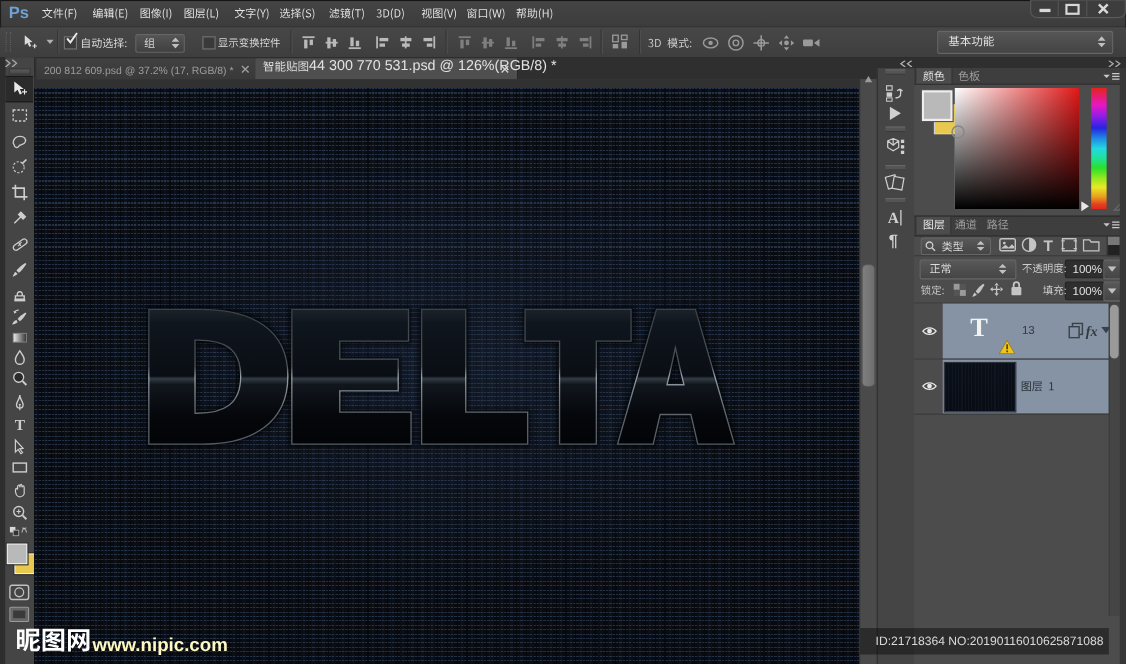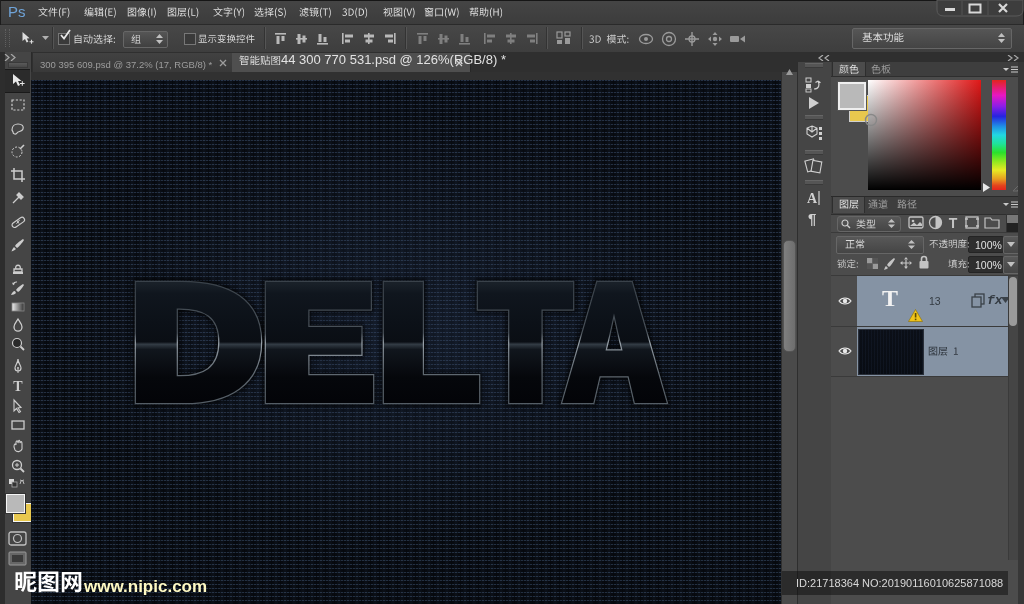--- a/index.html
+++ b/index.html
@@ -10,21 +10,21 @@
       <linearGradient id="tg" x1="0" y1="0" x2="1" y2="0">
         <stop offset="0" stop-color="#eee"></stop>
         <stop offset="1" stop-color="#333"></stop>
       </linearGradient>
     </defs>
   </svg>
 <div class="ab" style="left:0px;top:0px;width:1024px;height:24px;background:linear-gradient(#454545,#3c3c3c);border-bottom:1px solid #2a2a2a"></div>
 <div class="ab" style="left:0px;top:0px;width:1024px;height:1px;background:#161616"></div>
 <div class="ab" style="left:0px;top:0px;width:1px;height:604px;background:#1d1d1d"></div>
 <div class="ab" style="left:1023px;top:0px;width:1px;height:604px;background:#1d1d1d"></div>
-<div class="ab" style="left:8px;top:3px;font-size:15px;color:#6fa3d7;font-weight:normal;letter-spacing:0;white-space:nowrap"><span style="font-weight:normal">Ps</span></div>
+<div class="ab" style="left:8px;top:3px;font-size:15px;color:#6fa3d7;font-weight:normal;letter-spacing:0;white-space:nowrap"><span style="font-weight:bold">Ps</span></div>
 <svg class="ab" style="left:38px;top:7px" width="34" height="13" viewBox="0 0 34 13">
     <path d="M4.2 0.6C4.5 1.1 4.9 1.7 5 2.1L5.8 1.9C5.7 1.5 5.3 0.8 5 0.3ZM0.5 2.2V2.9H2.1C2.6 4.4 3.4 5.7 4.5 6.8C3.4 7.7 2 8.4 0.4 8.9C0.5 9.1 0.8 9.4 0.8 9.6C2.5 9 3.9 8.3 5 7.3C6.2 8.3 7.5 9.1 9.2 9.5C9.3 9.3 9.5 9 9.7 8.8C8.1 8.4 6.7 7.7 5.6 6.8C6.6 5.8 7.4 4.5 8 2.9H9.5V2.2ZM5 6.3C4.1 5.3 3.4 4.2 2.8 2.9H7.1C6.6 4.3 5.9 5.4 5 6.3Z M13.2 5.4V6.1H16V9.6H16.8V6.1H19.5V5.4H16.8V3.2H19.1V2.5H16.8V0.5H16V2.5H14.7C14.8 2 14.9 1.5 15 1.1L14.3 0.9C14.1 2.2 13.7 3.5 13.1 4.3C13.3 4.4 13.6 4.6 13.7 4.7C14 4.3 14.2 3.8 14.5 3.2H16V5.4ZM12.7 0.4C12.1 2 11.3 3.5 10.3 4.4C10.4 4.6 10.7 5 10.8 5.2C11.1 4.8 11.4 4.4 11.7 4V9.6H12.4V2.8C12.8 2.1 13.1 1.4 13.4 0.7Z M22.4 10.8 22.9 10.5C22.1 9.1 21.7 7.4 21.7 5.7C21.7 4 22.1 2.3 22.9 0.9L22.4 0.6C21.5 2.1 20.9 3.7 20.9 5.7C20.9 7.7 21.5 9.3 22.4 10.8Z M24.4 8.8H25.3V5.5H28.1V4.7H25.3V2.3H28.6V1.5H24.4Z M29.9 10.8C30.8 9.3 31.4 7.7 31.4 5.7C31.4 3.7 30.8 2.1 29.9 0.6L29.3 0.9C30.2 2.3 30.6 4 30.6 5.7C30.6 7.4 30.2 9.1 29.3 10.5Z" fill="#e6e6e6"></path>
   </svg>
 <svg class="ab" style="left:84px;top:7px" width="35" height="13" viewBox="0 0 35 13">
     <path d="M0.4 8.3 0.6 9C1.4 8.6 2.5 8.2 3.5 7.8L3.3 7.2C2.2 7.6 1.1 8 0.4 8.3ZM0.6 4.6C0.8 4.5 1 4.5 2 4.3C1.7 4.9 1.3 5.5 1.2 5.6C0.9 6 0.7 6.3 0.5 6.3C0.5 6.5 0.6 6.8 0.7 7C0.9 6.9 1.2 6.8 3.4 6.2C3.4 6.1 3.3 5.8 3.3 5.6L1.7 6C2.4 5.1 3.1 3.9 3.6 2.8L3 2.5C2.9 2.9 2.6 3.3 2.5 3.6L1.3 3.8C1.9 2.9 2.5 1.7 2.9 0.7L2.1 0.4C1.8 1.6 1.1 2.9 0.9 3.3C0.7 3.6 0.6 3.8 0.4 3.9C0.5 4.1 0.6 4.4 0.6 4.6ZM6.2 5.3V6.8H5.4V5.3ZM6.8 5.3H7.5V6.8H6.8ZM4.8 4.7V9.5H5.4V7.4H6.2V9.3H6.8V7.4H7.5V9.3H8V7.4H8.7V8.9C8.7 8.9 8.7 9 8.6 9C8.5 9 8.4 9 8.1 9C8.2 9.1 8.3 9.4 8.3 9.5C8.7 9.5 8.9 9.5 9.1 9.4C9.3 9.3 9.3 9.2 9.3 8.9V4.7L8.7 4.7ZM8 5.3H8.7V6.8H8ZM6 0.5C6.2 0.8 6.4 1.2 6.5 1.5H4.1V3.7C4.1 5.2 4 7.4 3.1 9C3.3 9.1 3.6 9.3 3.7 9.4C4.7 7.8 4.8 5.5 4.8 3.8H9.2V1.5H7.3C7.2 1.2 7 0.7 6.8 0.3ZM4.8 2.1H8.5V3.2H4.8Z M15.5 1.3H18.2V2.3H15.5ZM14.8 0.7V2.9H18.9V0.7ZM10.8 5.5C10.9 5.4 11.2 5.3 11.5 5.3H12.4V6.8L10.4 7.1L10.6 7.9L12.4 7.5V9.6H13.1V7.3L14.3 7.1L14.2 6.5L13.1 6.7V5.3H14.1V4.7H13.1V3.1H12.4V4.7H11.5C11.8 4 12 3.2 12.3 2.3H14.1V1.6H12.5C12.6 1.2 12.6 0.9 12.7 0.6L12 0.4C11.9 0.8 11.8 1.2 11.7 1.6H10.5V2.3H11.6C11.4 3.1 11.2 3.8 11.1 4C10.9 4.5 10.8 4.8 10.6 4.8C10.7 5 10.8 5.3 10.8 5.5ZM18.1 4.1V4.9H15.6V4.1ZM14 8 14.1 8.7 18.1 8.4V9.6H18.9V8.3L19.6 8.3L19.6 7.7L18.9 7.7V4.1H19.5V3.5H14.2V4.1H14.9V8ZM18.1 5.5V6.4H15.6V5.5ZM18.1 7V7.8L15.6 7.9V7Z M22.4 10.8 22.9 10.5C22.1 9.1 21.7 7.4 21.7 5.7C21.7 4 22.1 2.3 22.9 0.9L22.4 0.6C21.5 2.1 20.9 3.7 20.9 5.7C20.9 7.7 21.5 9.3 22.4 10.8Z M24.4 8.8H28.7V8H25.3V5.3H28.1V4.6H25.3V2.3H28.6V1.5H24.4Z M30.3 10.8C31.2 9.3 31.7 7.7 31.7 5.7C31.7 3.7 31.2 2.1 30.3 0.6L29.7 0.9C30.6 2.3 31 4 31 5.7C31 7.4 30.6 9.1 29.7 10.5Z" fill="#e6e6e6"></path>
   </svg>
 <svg class="ab" style="left:127px;top:7px" width="32" height="13" viewBox="0 0 32 13">
     <path d="M3.8 6C4.5 6.2 5.6 6.5 6.1 6.8L6.4 6.3C5.9 6 4.9 5.7 4.1 5.6ZM2.8 7.3C4.1 7.5 5.9 7.9 6.8 8.2L7.2 7.6C6.2 7.3 4.5 6.9 3.1 6.8ZM0.8 0.8V9.6H1.6V9.2H8.4V9.6H9.2V0.8ZM1.6 8.5V1.5H8.4V8.5ZM4.1 1.7C3.6 2.5 2.8 3.3 1.9 3.8C2.1 3.9 2.3 4.2 2.5 4.3C2.8 4.1 3.1 3.8 3.4 3.6C3.7 3.9 4 4.2 4.4 4.5C3.6 4.9 2.6 5.2 1.7 5.3C1.9 5.5 2 5.8 2.1 6C3.1 5.7 4.1 5.4 5.1 4.8C5.9 5.3 6.9 5.6 7.8 5.8C7.9 5.7 8.1 5.4 8.2 5.3C7.4 5.1 6.5 4.8 5.7 4.5C6.4 4 7.1 3.4 7.5 2.7L7.1 2.5L7 2.5H4.4C4.5 2.3 4.7 2.1 4.8 1.9ZM3.8 3.2 3.9 3.1H6.4C6.1 3.5 5.6 3.8 5.1 4.2C4.5 3.9 4.1 3.5 3.8 3.2Z M14.9 1.7H16.7C16.5 2 16.3 2.3 16.1 2.5H14.2C14.4 2.2 14.7 2 14.9 1.7ZM14.9 0.4C14.4 1.3 13.7 2.3 12.6 3.1C12.7 3.2 12.9 3.4 13.1 3.6C13.2 3.4 13.4 3.3 13.6 3.1V4.7H15.1C14.7 5.1 13.9 5.5 12.9 5.8C13 6 13.2 6.2 13.3 6.3C14.2 6 14.9 5.7 15.3 5.3C15.5 5.5 15.6 5.6 15.8 5.8C15.1 6.4 13.8 7 12.9 7.3C13 7.4 13.2 7.6 13.3 7.8C14.2 7.5 15.3 6.8 16 6.2C16.1 6.4 16.2 6.6 16.3 6.8C15.5 7.6 14 8.3 12.8 8.7C12.9 8.8 13.1 9.1 13.2 9.2C14.3 8.9 15.6 8.2 16.4 7.4C16.5 8 16.4 8.6 16.2 8.8C16 8.9 15.9 9 15.7 9C15.5 9 15.3 9 15 8.9C15.1 9.1 15.2 9.4 15.2 9.6C15.4 9.6 15.7 9.6 15.8 9.6C16.2 9.6 16.4 9.5 16.7 9.2C17.1 8.8 17.3 7.8 16.9 6.7L17.4 6.5C17.8 7.6 18.4 8.5 19.2 9C19.3 8.9 19.5 8.6 19.7 8.5C18.9 8 18.3 7.2 18 6.2C18.4 6 18.8 5.8 19.1 5.6L18.6 5.1C18.1 5.4 17.4 5.9 16.8 6.2C16.5 5.7 16.2 5.3 15.8 4.9L16 4.7H19V2.5H16.9C17.1 2.2 17.4 1.8 17.6 1.4L17.2 1.1L17.1 1.1H15.3L15.6 0.5ZM14.2 3.1H16C16 3.4 15.9 3.7 15.6 4.1H14.2ZM16.6 3.1H18.3V4.1H16.4C16.6 3.7 16.6 3.4 16.6 3.1ZM12.6 0.4C12.1 2 11.2 3.5 10.3 4.4C10.4 4.6 10.7 5 10.7 5.2C11 4.9 11.3 4.5 11.6 4.1V9.6H12.3V2.9C12.7 2.2 13.1 1.4 13.3 0.7Z M22.4 10.8 22.9 10.5C22.1 9.1 21.7 7.4 21.7 5.7C21.7 4 22.1 2.3 22.9 0.9L22.4 0.6C21.5 2.1 20.9 3.7 20.9 5.7C20.9 7.7 21.5 9.3 22.4 10.8Z M24.4 8.8H25.3V1.5H24.4Z M27.3 10.8C28.2 9.3 28.8 7.7 28.8 5.7C28.8 3.7 28.2 2.1 27.3 0.6L26.7 0.9C27.6 2.3 28 4 28 5.7C28 7.4 27.6 9.1 26.7 10.5Z" fill="#e6e6e6"></path>
   </svg>
 <svg class="ab" style="left:167px;top:7px" width="34" height="13" viewBox="0 0 34 13">
@@ -182,21 +182,21 @@
   </svg>
 <div class="ab" style="left:852px;top:28px;width:158px;height:19px;background:linear-gradient(#565656,#444);border:1px solid #666;border-radius:2px"></div>
 <svg class="ab" style="left:862px;top:32px" width="44" height="14" viewBox="0 0 44 14">
     <path d="M7.2 0.4V1.4H3.4V0.4H2.6V1.4H1V2.1H2.6V5.5H0.5V6.1H2.8C2.2 6.9 1.2 7.5 0.4 7.9C0.5 8 0.8 8.3 0.9 8.5C1.9 8 3 7.1 3.6 6.1H7C7.6 7.1 8.6 7.9 9.6 8.4C9.8 8.2 10 7.9 10.2 7.8C9.3 7.4 8.4 6.8 7.8 6.1H10V5.5H8V2.1H9.6V1.4H8V0.4ZM3.4 2.1H7.2V2.8H3.4ZM4.8 6.5V7.4H2.7V8H4.8V9.1H1.3V9.8H9.3V9.1H5.6V8H7.8V7.4H5.6V6.5ZM3.4 3.4H7.2V4.1H3.4ZM3.4 4.7H7.2V5.5H3.4Z M15.3 0.4V2.6H11.2V3.4H14.4C13.6 5.2 12.3 6.9 10.9 7.8C11.1 7.9 11.3 8.2 11.5 8.4C13 7.4 14.3 5.5 15.2 3.4H15.3V7.3H12.9V8.1H15.3V10.1H16.2V8.1H18.6V7.3H16.2V3.4H16.3C17.1 5.5 18.5 7.4 20 8.4C20.2 8.2 20.4 7.9 20.6 7.7C19.2 6.9 17.9 5.2 17.1 3.4H20.3V2.6H16.2V0.4Z M21.4 7.3 21.6 8.1C22.7 7.8 24.2 7.4 25.7 7L25.6 6.2L23.9 6.7V2.4H25.4V1.7H21.5V2.4H23.1V6.9C22.4 7.1 21.9 7.2 21.4 7.3ZM27.3 0.6C27.3 1.4 27.3 2.1 27.2 2.8H25.5V3.6H27.2C27 6.1 26.5 8.3 24.2 9.5C24.4 9.6 24.7 9.9 24.8 10.1C27.2 8.7 27.8 6.4 28 3.6H30.1C29.9 7.3 29.8 8.7 29.5 9.1C29.3 9.2 29.2 9.2 29 9.2C28.8 9.2 28.2 9.2 27.5 9.2C27.7 9.4 27.8 9.7 27.8 10C28.4 10 29 10 29.3 10C29.7 9.9 29.9 9.8 30.2 9.6C30.6 9.1 30.7 7.6 30.9 3.2C30.9 3.1 30.9 2.8 30.9 2.8H28C28 2.1 28.1 1.4 28.1 0.6Z M35.5 4.8V5.7H33.3V4.8ZM32.5 4.2V10.1H33.3V7.9H35.5V9.2C35.5 9.3 35.5 9.3 35.4 9.3C35.2 9.3 34.8 9.3 34.3 9.3C34.4 9.5 34.5 9.8 34.5 10C35.2 10 35.6 10 35.9 9.9C36.2 9.8 36.3 9.6 36.3 9.2V4.2ZM33.3 6.4H35.5V7.3H33.3ZM40.5 1.2C39.9 1.5 39 1.9 38.1 2.2V0.4H37.3V3.9C37.3 4.8 37.5 5 38.6 5C38.8 5 40.1 5 40.4 5C41.2 5 41.4 4.7 41.5 3.4C41.3 3.3 41 3.2 40.8 3.1C40.8 4.1 40.7 4.3 40.3 4.3C40 4.3 38.8 4.3 38.6 4.3C38.1 4.3 38.1 4.3 38.1 3.9V2.8C39.1 2.6 40.2 2.2 41 1.8ZM40.6 5.9C40 6.3 39 6.7 38.1 7V5.3H37.3V8.9C37.3 9.8 37.6 10 38.6 10C38.8 10 40.2 10 40.4 10C41.3 10 41.5 9.6 41.6 8.2C41.4 8.1 41.1 8 40.9 7.9C40.9 9.1 40.8 9.3 40.4 9.3C40 9.3 38.9 9.3 38.7 9.3C38.2 9.3 38.1 9.2 38.1 8.9V7.7C39.1 7.4 40.3 7 41.1 6.5ZM32.4 3.4C32.6 3.3 33 3.3 35.8 3.1C35.9 3.3 36 3.5 36.1 3.6L36.8 3.3C36.6 2.7 36 1.8 35.4 1L34.8 1.3C35 1.7 35.3 2.1 35.5 2.5L33.2 2.6C33.7 2.1 34.1 1.4 34.5 0.7L33.7 0.4C33.4 1.2 32.8 2 32.6 2.3C32.4 2.5 32.3 2.6 32.1 2.7C32.2 2.9 32.3 3.3 32.4 3.4Z" fill="#e0e0e0"></path>
   </svg>
 <svg class="ab" style="left:998px;top:33px" width="7" height="10" viewBox="0 0 7 10">
     <path d="M3.5 0 L7 4 L0 4 Z M3.5 10 L7 6 L0 6 Z" fill="#c0c0c0"></path>
   </svg>
 <div class="ab" style="left:0px;top:52px;width:1024px;height:20px;background:#2f2f2f"></div>
 <div class="ab" style="left:33px;top:53px;width:199px;height:19px;background:linear-gradient(#414141,#393939);border-right:1px solid #272727"></div>
-<div class="ab" style="left:40px;top:59px;font-size:9.5px;color:#9d9d9d;font-weight:normal;letter-spacing:0;white-space:nowrap">300 395 609.psd @ 37.2% (17, RGB/8) *</div>
+<div class="ab" style="left:40px;top:59px;font-size:9.5px;color:#9d9d9d;font-weight:normal;letter-spacing:0;white-space:nowrap">200 812 609.psd @ 37.2% (17, RGB/8) *</div>
 <svg class="ab" style="left:219px;top:59px" width="8" height="8" viewBox="0 0 8 8">
     <path d="M1 1 L7 7 M7 1 L1 7" stroke="#9d9d9d" stroke-width="1.3"></path>
   </svg>
 <div class="ab" style="left:232px;top:53px;width:238px;height:19px;background:#4f4f4f;border-right:1px solid #272727"></div>
 <div class="ab" style="left:239px;top:52px;font-size:13px;color:#e2e2e2;white-space:nowrap"><svg style="vertical-align:-3.5px" width="42" height="13" viewBox="0 0 42 13">
       <path d="M6.5 2H8.6V4.2H6.5ZM5.7 1.3V4.9H9.4V1.3ZM2.8 8H7.7V9H2.8ZM2.8 7.4V6.4H7.7V7.4ZM2 5.7V10.1H2.8V9.7H7.7V10.1H8.5V5.7ZM1.7 0.4C1.5 1.2 1.1 2 0.5 2.5C0.7 2.6 1 2.8 1.2 2.9C1.4 2.6 1.6 2.3 1.8 1.9H2.7V2.6L2.7 2.9H0.5V3.6H2.6C2.3 4.2 1.8 4.9 0.4 5.4C0.6 5.6 0.8 5.8 0.9 6C2 5.5 2.7 4.9 3 4.3C3.5 4.6 4.3 5.2 4.7 5.5L5.2 4.9C4.9 4.7 3.7 4 3.3 3.7L3.3 3.6H5.3V2.9H3.4L3.5 2.6V1.9H5V1.3H2.1C2.2 1 2.3 0.8 2.4 0.5Z M14.5 4.8V5.7H12.3V4.8ZM11.6 4.2V10.1H12.3V7.9H14.5V9.2C14.5 9.3 14.5 9.3 14.4 9.3C14.2 9.3 13.8 9.3 13.3 9.3C13.4 9.5 13.5 9.8 13.5 10C14.2 10 14.6 10 14.9 9.9C15.2 9.8 15.3 9.6 15.3 9.2V4.2ZM12.3 6.4H14.5V7.3H12.3ZM19.5 1.2C18.9 1.5 18 1.9 17.1 2.2V0.4H16.3V3.9C16.3 4.8 16.5 5 17.6 5C17.8 5 19.1 5 19.4 5C20.2 5 20.4 4.7 20.5 3.4C20.3 3.3 20 3.2 19.8 3.1C19.8 4.1 19.7 4.3 19.3 4.3C19 4.3 17.8 4.3 17.6 4.3C17.1 4.3 17.1 4.3 17.1 3.9V2.8C18.1 2.6 19.2 2.2 20 1.8ZM19.6 5.9C19 6.3 18 6.7 17.1 7V5.3H16.3V8.9C16.3 9.8 16.6 10 17.6 10C17.8 10 19.2 10 19.4 10C20.3 10 20.5 9.6 20.6 8.2C20.4 8.1 20.1 8 19.9 7.9C19.9 9.1 19.8 9.3 19.4 9.3C19 9.3 17.9 9.3 17.7 9.3C17.2 9.3 17.1 9.2 17.1 8.9V7.7C18.1 7.4 19.3 7 20.1 6.5ZM11.4 3.4C11.6 3.3 12 3.3 14.8 3.1C14.9 3.3 15 3.5 15.1 3.6L15.8 3.3C15.6 2.7 15 1.8 14.4 1L13.8 1.3C14 1.7 14.3 2.1 14.5 2.5L12.2 2.6C12.7 2.1 13.1 1.4 13.5 0.7L12.7 0.4C12.4 1.2 11.8 2 11.6 2.3C11.4 2.5 11.3 2.6 11.1 2.7C11.2 2.9 11.3 3.3 11.4 3.4Z M23.3 2.4V5.3C23.3 6.7 23.2 8.5 21.4 9.6C21.5 9.7 21.8 9.9 21.9 10.1C23.8 8.9 24 6.9 24 5.3V2.4ZM23.8 7.9C24.2 8.5 24.7 9.3 24.9 9.8L25.5 9.4C25.3 8.9 24.8 8.1 24.4 7.6ZM21.9 1V7.4H22.6V1.7H24.8V7.4H25.5V1ZM26.1 5.5V10.1H26.8V9.6H30V10H30.7V5.5H28.5V3.3H31.1V2.5H28.5V0.4H27.8V5.5ZM26.8 8.8V6.2H30V8.8Z M35.4 6.3C36.3 6.5 37.3 6.9 37.9 7.2L38.3 6.6C37.7 6.3 36.6 6 35.8 5.8ZM34.4 7.6C35.8 7.8 37.7 8.2 38.7 8.6L39 8C38 7.7 36.2 7.3 34.8 7.1ZM32.4 0.9V10.1H33.1V9.6H40.3V10.1H41.1V0.9ZM33.1 8.9V1.6H40.3V8.9ZM35.8 1.8C35.3 2.7 34.4 3.5 33.5 4C33.7 4.1 34 4.4 34.1 4.5C34.4 4.3 34.7 4 35 3.7C35.4 4.1 35.7 4.4 36.2 4.7C35.3 5.1 34.3 5.4 33.3 5.6C33.5 5.8 33.6 6.1 33.7 6.2C34.7 6 35.8 5.6 36.8 5.1C37.7 5.6 38.7 5.9 39.7 6.1C39.8 5.9 40 5.7 40.1 5.5C39.2 5.4 38.3 5.1 37.5 4.7C38.3 4.2 38.9 3.6 39.4 2.9L38.9 2.6L38.8 2.6H36.1C36.2 2.4 36.4 2.2 36.5 2ZM35.5 3.3 35.5 3.3H38.3C37.9 3.7 37.4 4 36.8 4.4C36.3 4.1 35.8 3.7 35.5 3.3Z" fill="#e2e2e2"></path>
     </svg>44 300 770 531.psd @ 126%(RGB/8) *</div>
 <svg class="ab" style="left:455px;top:59px" width="8" height="8" viewBox="0 0 8 8">
     <path d="M1 1 L7 7 M7 1 L1 7" stroke="#d0d0d0" stroke-width="1.3"></path>
   </svg>
@@ -502,21 +502,21 @@
 <div class="ab" style="left:929px;top:295px;font-size:10.5px;color:#333a41;font-weight:normal;letter-spacing:0;white-space:nowrap">13</div>
 <svg class="ab" style="left:908px;top:309px" width="15" height="13" viewBox="0 0 15 13">
     <path d="M7.5 0.5 L14.5 12.5 L0.5 12.5 Z" fill="#f0c419" stroke="#8a6d00" stroke-width="0.6"></path>
     <rect x="6.8" y="4" width="1.6" height="4.5" fill="#5d4a00"></rect>
     <rect x="6.8" y="9.6" width="1.6" height="1.6" fill="#5d4a00"></rect>
   </svg>
 <svg class="ab" style="left:971px;top:293px" width="15" height="15" viewBox="0 0 15 15">
     <rect x="4" y="1" width="9" height="10" fill="none" stroke="#3a4148" stroke-width="1.3"></rect>
     <rect x="1" y="4" width="9" height="10" fill="#8593a4" stroke="#3a4148" stroke-width="1.3"></rect>
   </svg>
-<div class="ab" style="left:987px;top:293px;font-size:13px;color:#333a41;font-style:italic;font-weight:bold;font-family:Liberation Mono, monospace">fx</div>
+<div class="ab" style="left:987px;top:293px;font-size:13px;color:#333a41;font-style:italic;font-weight:bold;font-family:Liberation Serif, serif">fx</div>
 <svg class="ab" style="left:1001px;top:297px" width="9" height="6" viewBox="0 0 9 6">
     <path d="M0 0 L9 0 L4.5 6 Z" fill="#3a4148"></path>
   </svg>
 <div class="ab" style="left:831px;top:326px;width:193px;height:1px;background:#3a3a3a"></div>
 <div class="ab" style="left:831px;top:327px;width:26px;height:49px;background:#4c4c4c;border-right:1px solid #454545"></div>
 <div class="ab" style="left:857px;top:327px;width:151px;height:49px;background:#8593a4"></div>
 <svg class="ab" style="left:838px;top:345px" width="14" height="12" viewBox="0 0 14 12">
     <path d="M1 6 C4 2 10 2 13 6 C10 10 4 10 1 6 Z" fill="none" stroke="#e8e8e8" stroke-width="1.2"></path>
     <circle cx="7" cy="6" r="2.2" fill="#e8e8e8"></circle>
   </svg>

